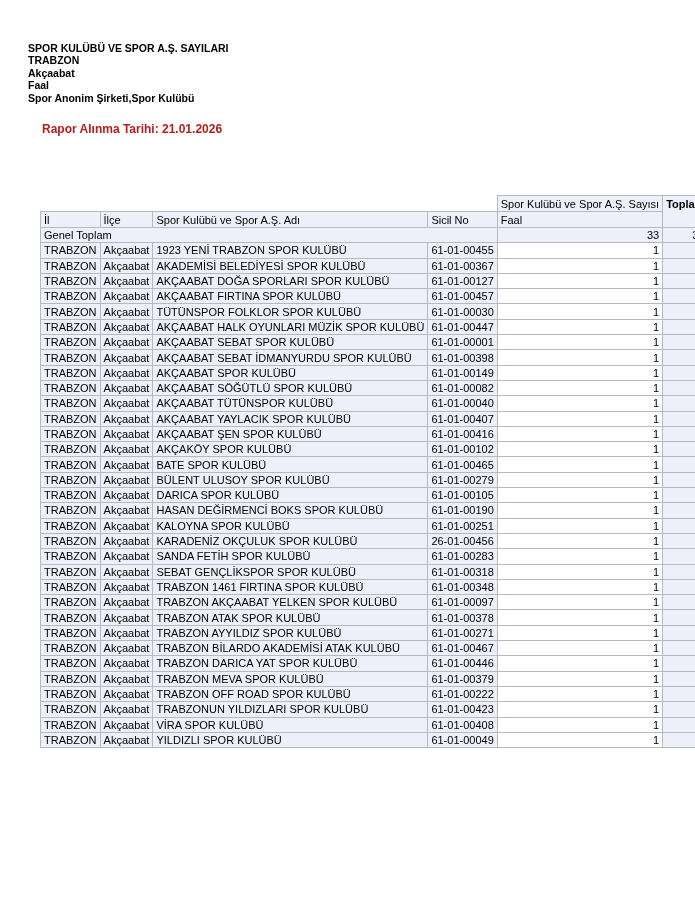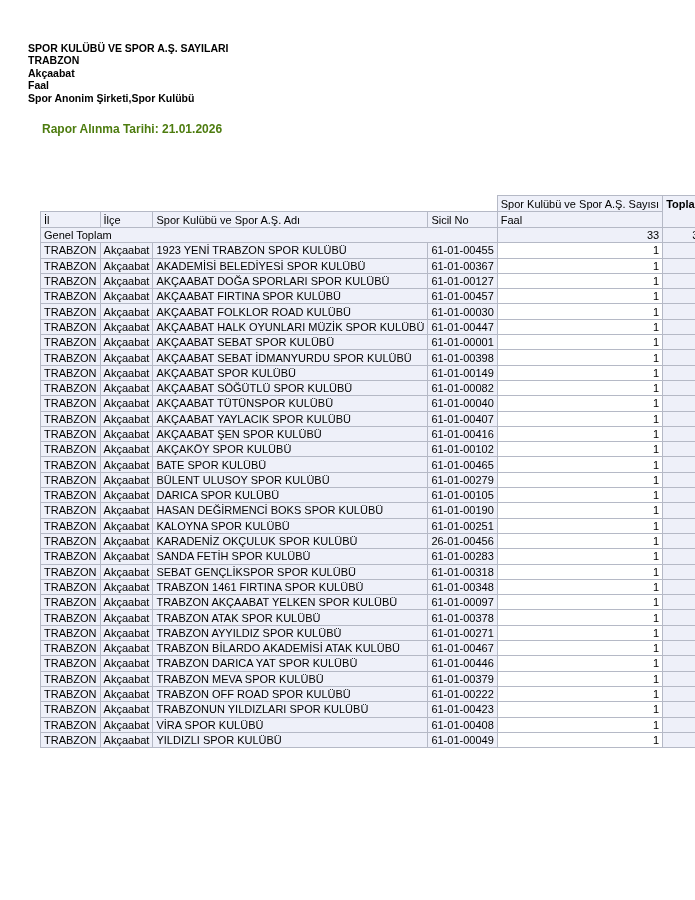--- a/index.html
+++ b/index.html
@@ -1,19 +1,19 @@
 <!DOCTYPE html>
 <html><head>
 <meta charset="utf-8">
 <style>
   html, body { margin: 0; padding: 0; background: #ffffff; }
   body { width: 695px; height: 900px; position: relative; font-family: "Liberation Sans", sans-serif; color: #000; overflow: hidden; }
   .hdr { position: absolute; left: 28px; top: 42px; font-weight: bold; font-size: 10.5px; line-height: 12.4px; }
   .hdr div { white-space: nowrap; }
-  .rapor { position: absolute; left: 42px; top: 122px; font-weight: bold; font-size: 12px; color: #4d7c0f; white-space: nowrap; }
+  .rapor { position: absolute; left: 42px; top: 122px; font-weight: bold; font-size: 12px; color: #b91c1c; white-space: nowrap; }
   table.rep { position: absolute; left: 40px; top: 147px; border-collapse: collapse; font-size: 11px; table-layout: fixed; margin-top: 48px; }
   table.rep td { border: 1px solid #b5b9c6; padding: 0 3px; height: 14.3px; white-space: nowrap; overflow: hidden; vertical-align: middle; }
   td.blank { border: none !important; background: transparent; }
   td.lav { background: #eef0f9; }
   td.wht { background: #ffffff; }
   td.num { text-align: right; }
   td.bold { font-weight: normal; }
   td.toph { vertical-align: top !important; font-weight: bold; text-align: right; padding-top: 2px !important; }
   tr.h1 td { height: 15px; }
   tr.h2 td { height: 15px; }
@@ -87,21 +87,21 @@
         <td class="lav">TRABZON</td>
         <td class="lav">Akçaabat</td>
         <td class="lav">AKÇAABAT FIRTINA SPOR KULÜBÜ</td>
         <td class="lav">61-01-00457</td>
         <td class="wht num">1</td>
         <td class="lav num bold">1</td>
       </tr>
       <tr>
         <td class="lav">TRABZON</td>
         <td class="lav">Akçaabat</td>
-        <td class="lav">AKÇAABAT FOLKLOR ROAD KULÜBÜ</td>
+        <td class="lav">TÜTÜNSPOR FOLKLOR SPOR KULÜBÜ</td>
         <td class="lav">61-01-00030</td>
         <td class="wht num">1</td>
         <td class="lav num bold">1</td>
       </tr>
       <tr>
         <td class="lav">TRABZON</td>
         <td class="lav">Akçaabat</td>
         <td class="lav">AKÇAABAT HALK OYUNLARI MÜZİK SPOR KULÜBÜ</td>
         <td class="lav">61-01-00447</td>
         <td class="wht num">1</td>

